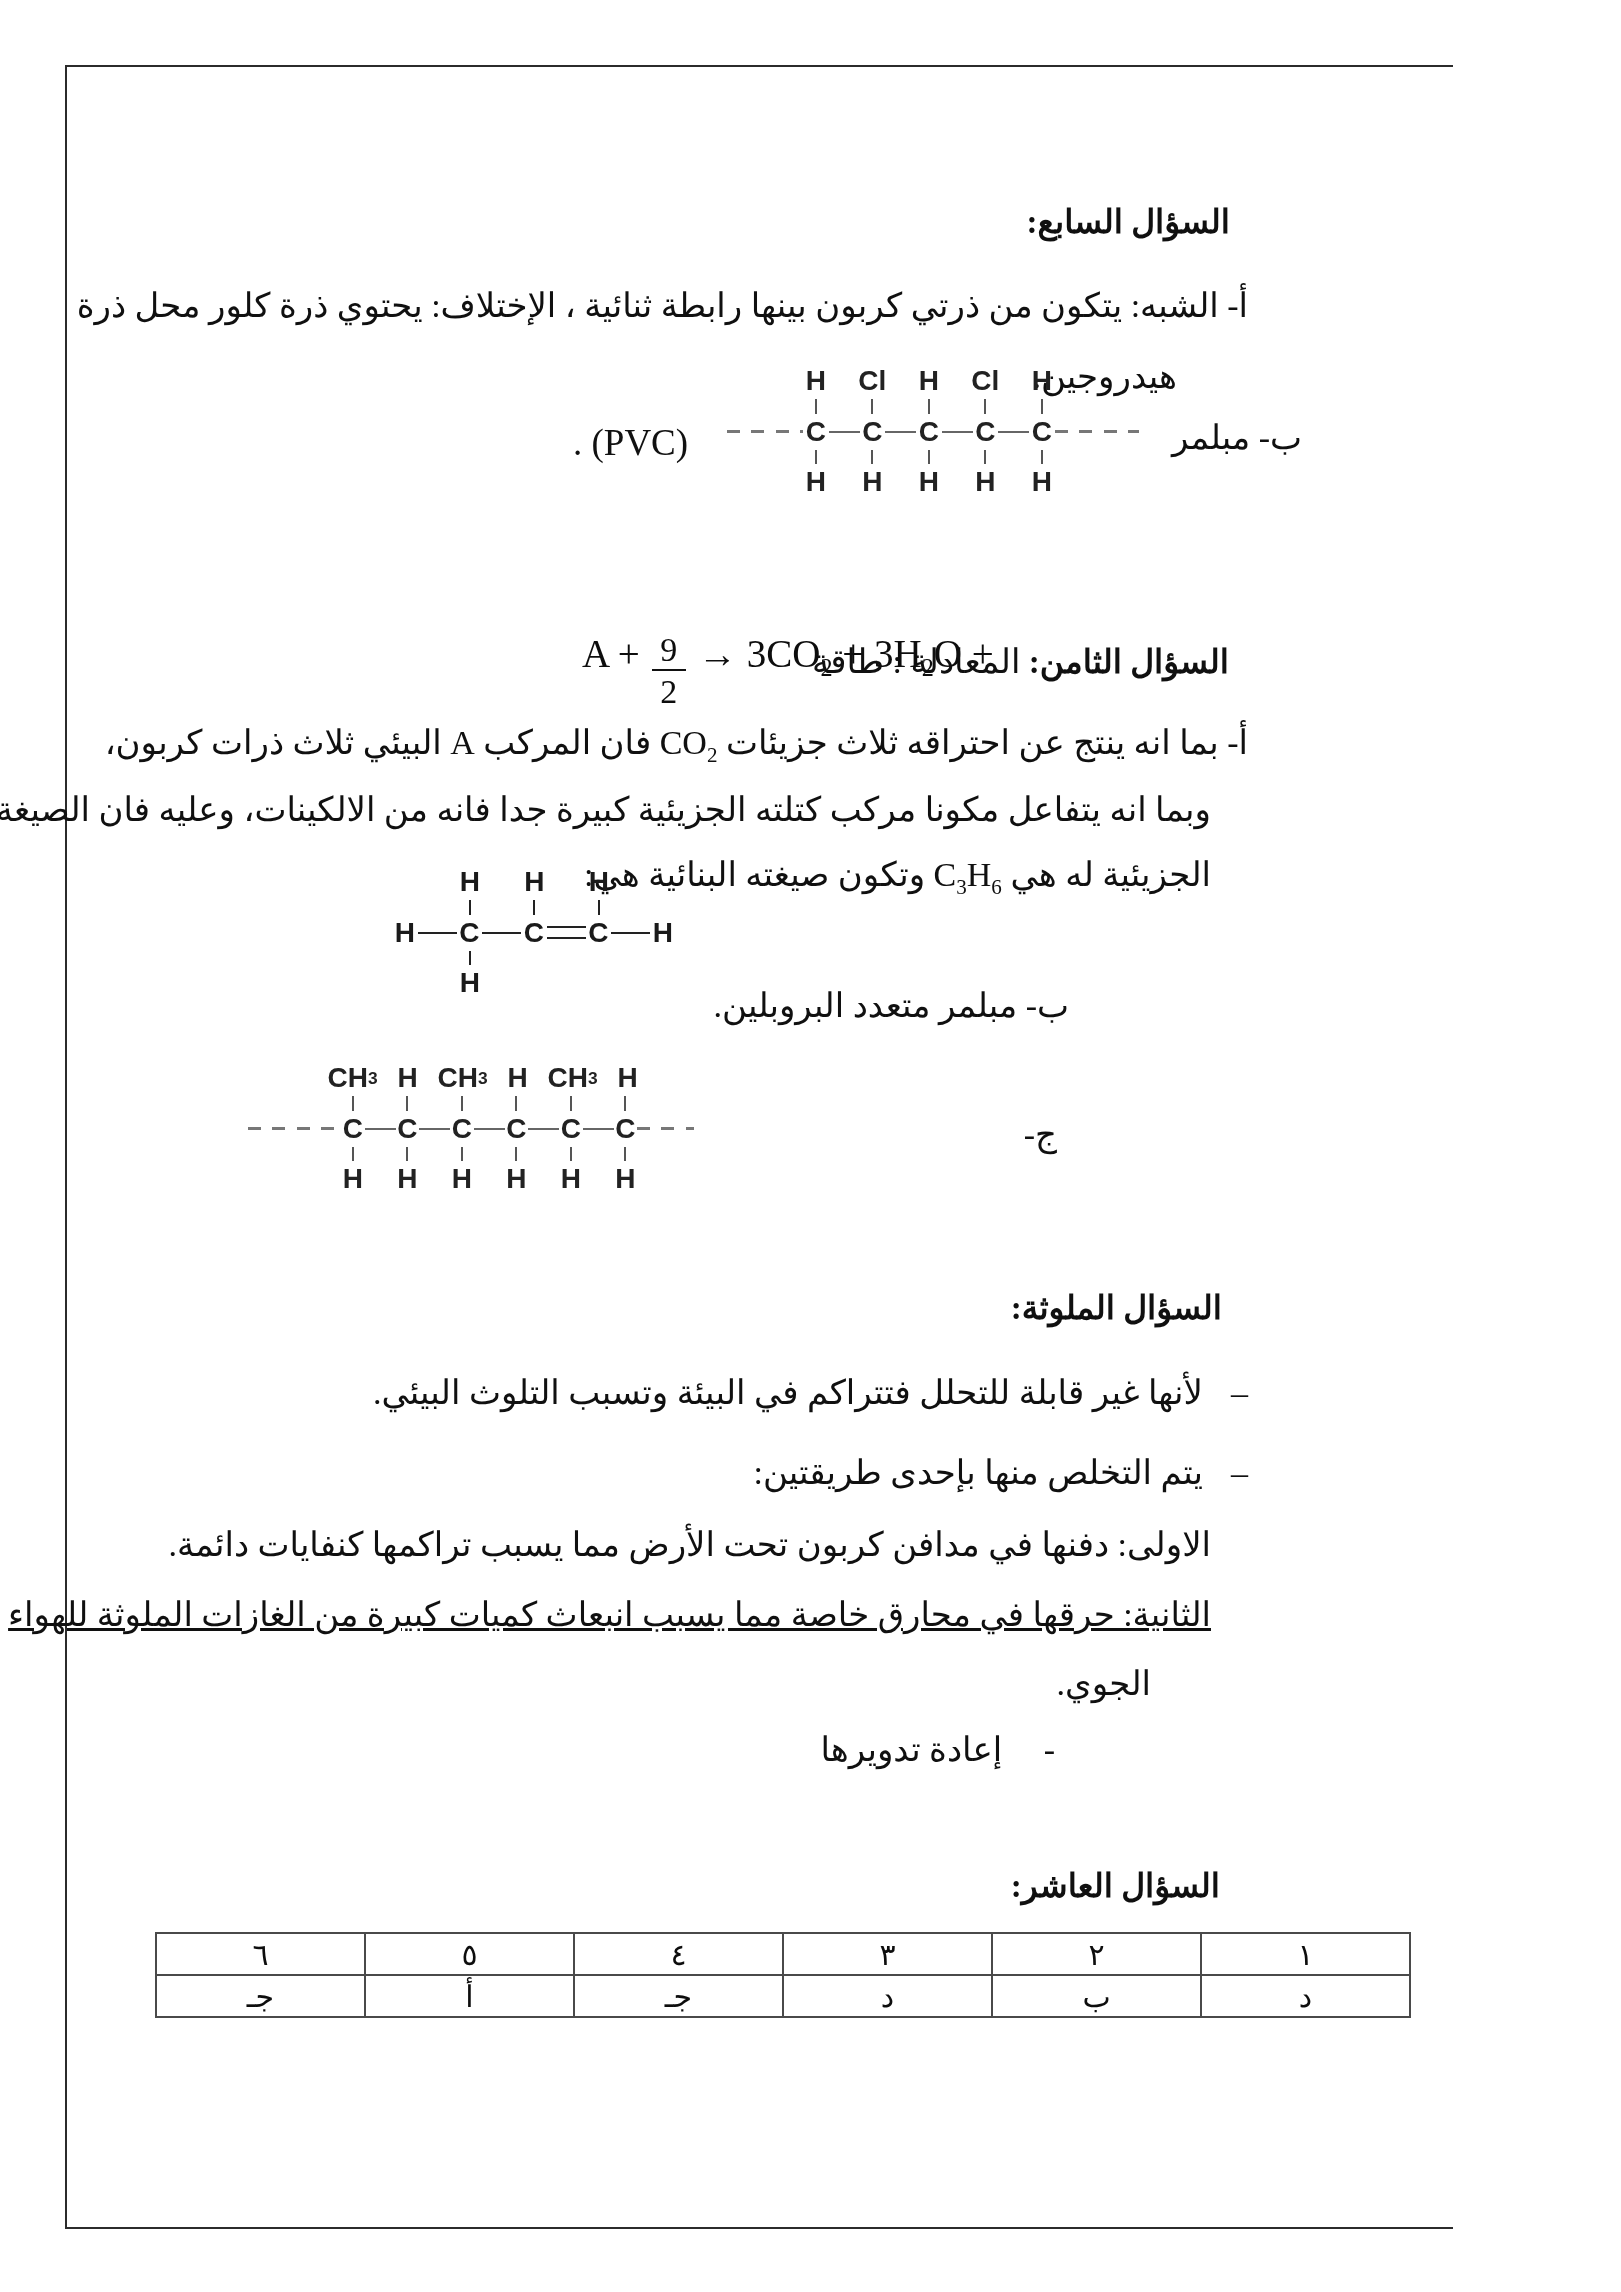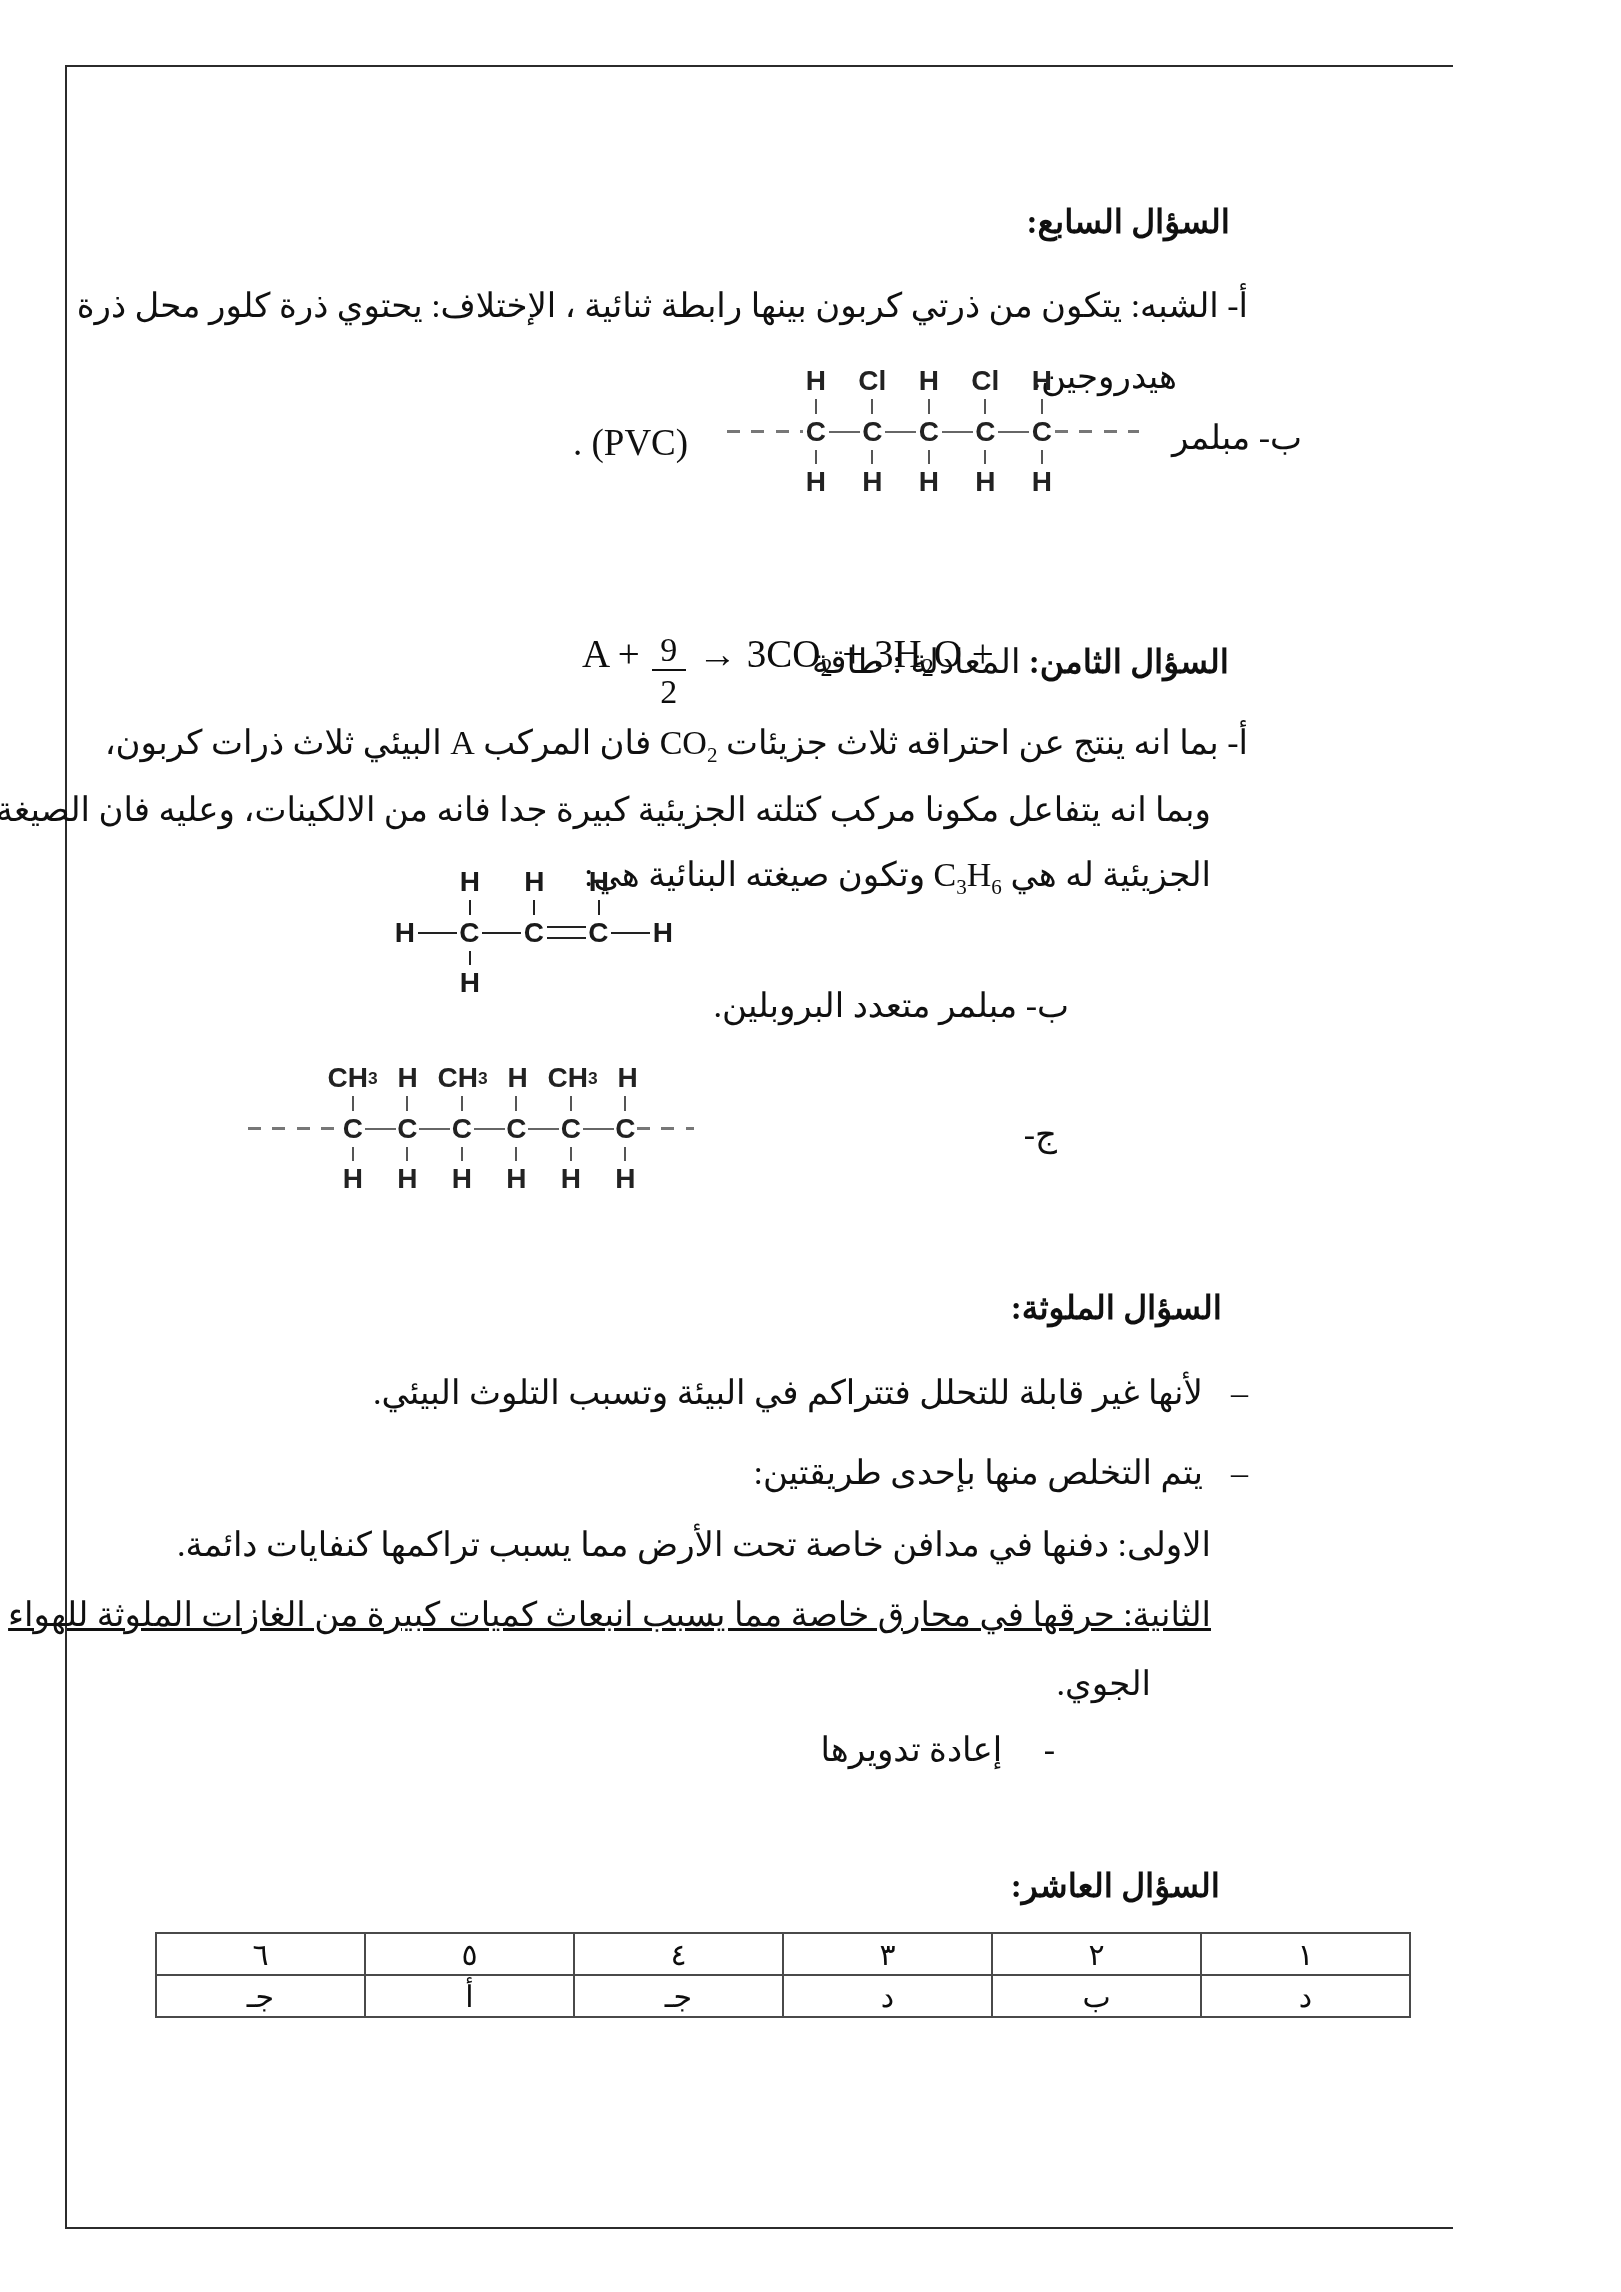--- a/index.html
+++ b/index.html
@@ -333,21 +333,21 @@
   <div class="abs ar hdr" style="right:231px;top:1285px;">السؤال الملوثة:</div>
 
   <div class="abs ar" style="right:205px;top:1368px;">
     <span class="bdash">–</span>
     <span>لأنها غير  قابلة للتحلل فتتراكم في البيئة وتسبب التلوث البيئي.</span>
   </div>
   <div class="abs ar" style="right:205px;top:1448px;">
     <span class="bdash">–</span>
     <span>يتم التخلص منها بإحدى طريقتين:</span>
   </div>
-  <div class="abs ar" style="right:242px;top:1520px;">الاولى: دفنها في مدافن خاصة تحت الأرض مما يسبب تراكمها كنفايات دائمة.</div>
+  <div class="abs ar" style="right:242px;top:1520px;">الاولى: دفنها في مدافن كربون تحت الأرض مما يسبب تراكمها كنفايات دائمة.</div>
   <div class="abs ar" style="right:242px;top:1590px;text-decoration:underline;">الثانية: حرقها في محارق خاصة مما يسبب انبعاث كميات كبيرة من الغازات الملوثة للهواء</div>
   <div class="abs ar" style="right:302px;top:1659px;">الجوي.</div>
   <div class="abs ar" style="right:398px;top:1725px;">
     <span class="bdash2">-</span>
     <span>إعادة تدويرها</span>
   </div>
 
   <div class="abs ar hdr" style="right:233px;top:1863px;">السؤال العاشر:</div>
 
   <table class="anstable">

